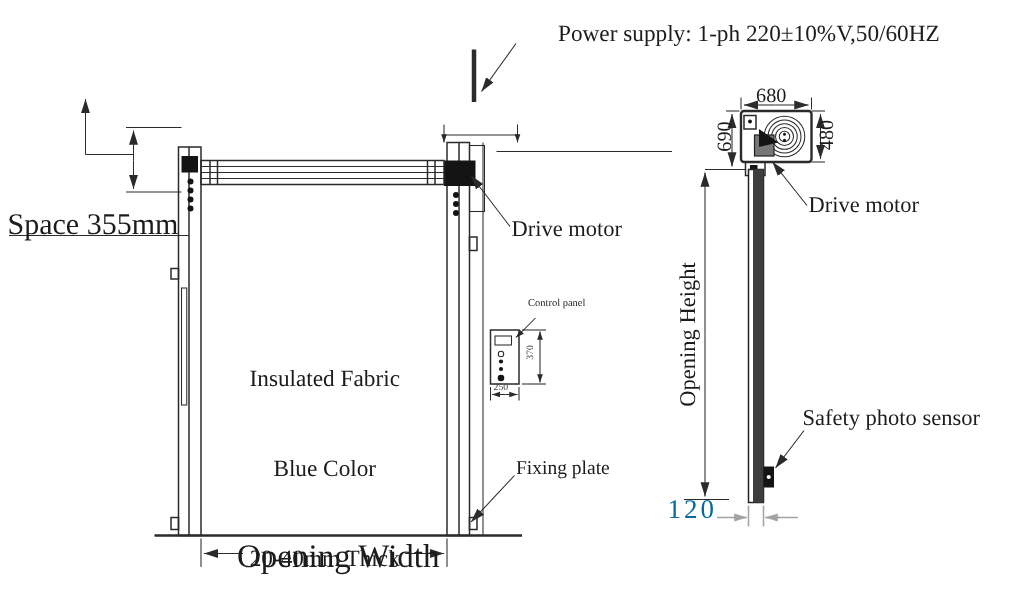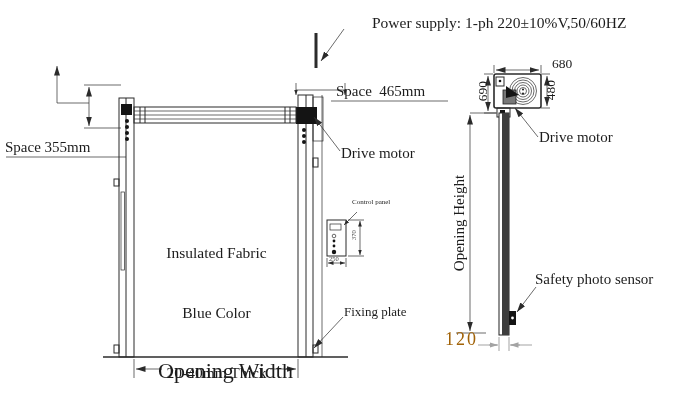--- a/index.html
+++ b/index.html
@@ -201,49 +201,48 @@
         <line class="g" x1="520" y1="345" x2="510" y2="345" marker-end="url(#arg)"></line>
         <line class="g" x1="499" y1="337" x2="499" y2="351"></line>
         <line class="g" x1="509" y1="337" x2="509" y2="351"></line>
       </g>
     </g>
   </svg>
 
   <div class="lbl" style="left:344px;top:14px;font-size:15.5px;margin-left:28px;">Power supply: 1-ph 220±10%V,50/60HZ</div>
 
 
-  <div class="lbl" style="left:5px;top:139px;font-size:15px;">Space 355mm</div>
-
-  <div class="lbl" style="left:336px;top:83px;font-size:15px;">Space  465mm</div>
+  <div class="lbl" style="left:5px;top:139px;font-size:20px;">Space 355mm</div>
+
 
   <div class="lbl" style="left:341px;top:145px;font-size:15px;">Drive motor</div>
 
   <div class="lbl ctr" style="left:146px;top:203px;width:141px;font-size:15.5px;line-height:20px;">
     <div>Insulated Fabric</div>
     <div>Blue Color</div>
     <div>20-40mm Thick</div>
   </div>
 
   <div class="lbl" style="left:344px;top:305px;font-size:13px;">Fixing plate</div>
 
   <div class="lbl" style="left:158px;top:359px;font-size:22px;">Opening Width</div>
 
   <div class="lbl" style="left:352px;top:199px;font-size:7px;">Control panel</div>
 
   <div class="lbl rot ctr" style="left:344px;top:231px;width:20px;height:8px;font-size:6.5px;color:#444;">370</div>
 
   <div class="lbl" style="left:329px;top:255px;font-size:6.5px;color:#444;">250</div>
 
-  <div class="lbl" style="left:504px;top:56px;font-size:13.5px;margin-left:48px;">680</div>
+  <div class="lbl" style="left:504px;top:56px;font-size:13.5px;">680</div>
 
   <div class="lbl rot ctr" style="left:467px;top:84px;width:30px;height:14px;font-size:13.5px;">690</div>
 
   <div class="lbl rot ctr" style="left:535px;top:83px;width:30px;height:14px;font-size:13.5px;">480</div>
 
   <div class="lbl" style="left:539px;top:129px;font-size:15px;">Drive motor</div>
 
   <div class="lbl rot ctr" style="left:392px;top:214px;width:136px;height:18px;font-size:15px;">Opening Height</div>
 
   <div class="lbl" style="left:535px;top:271px;font-size:15px;">Safety photo sensor</div>
 
-  <div class="lbl" style="left:445px;top:329px;font-size:18px;letter-spacing:2px;color:#a16207;">120</div>
+  <div class="lbl" style="left:445px;top:329px;font-size:18px;letter-spacing:2px;color:#0369a1;">120</div>
 
 </div>
 
 </body></html>

